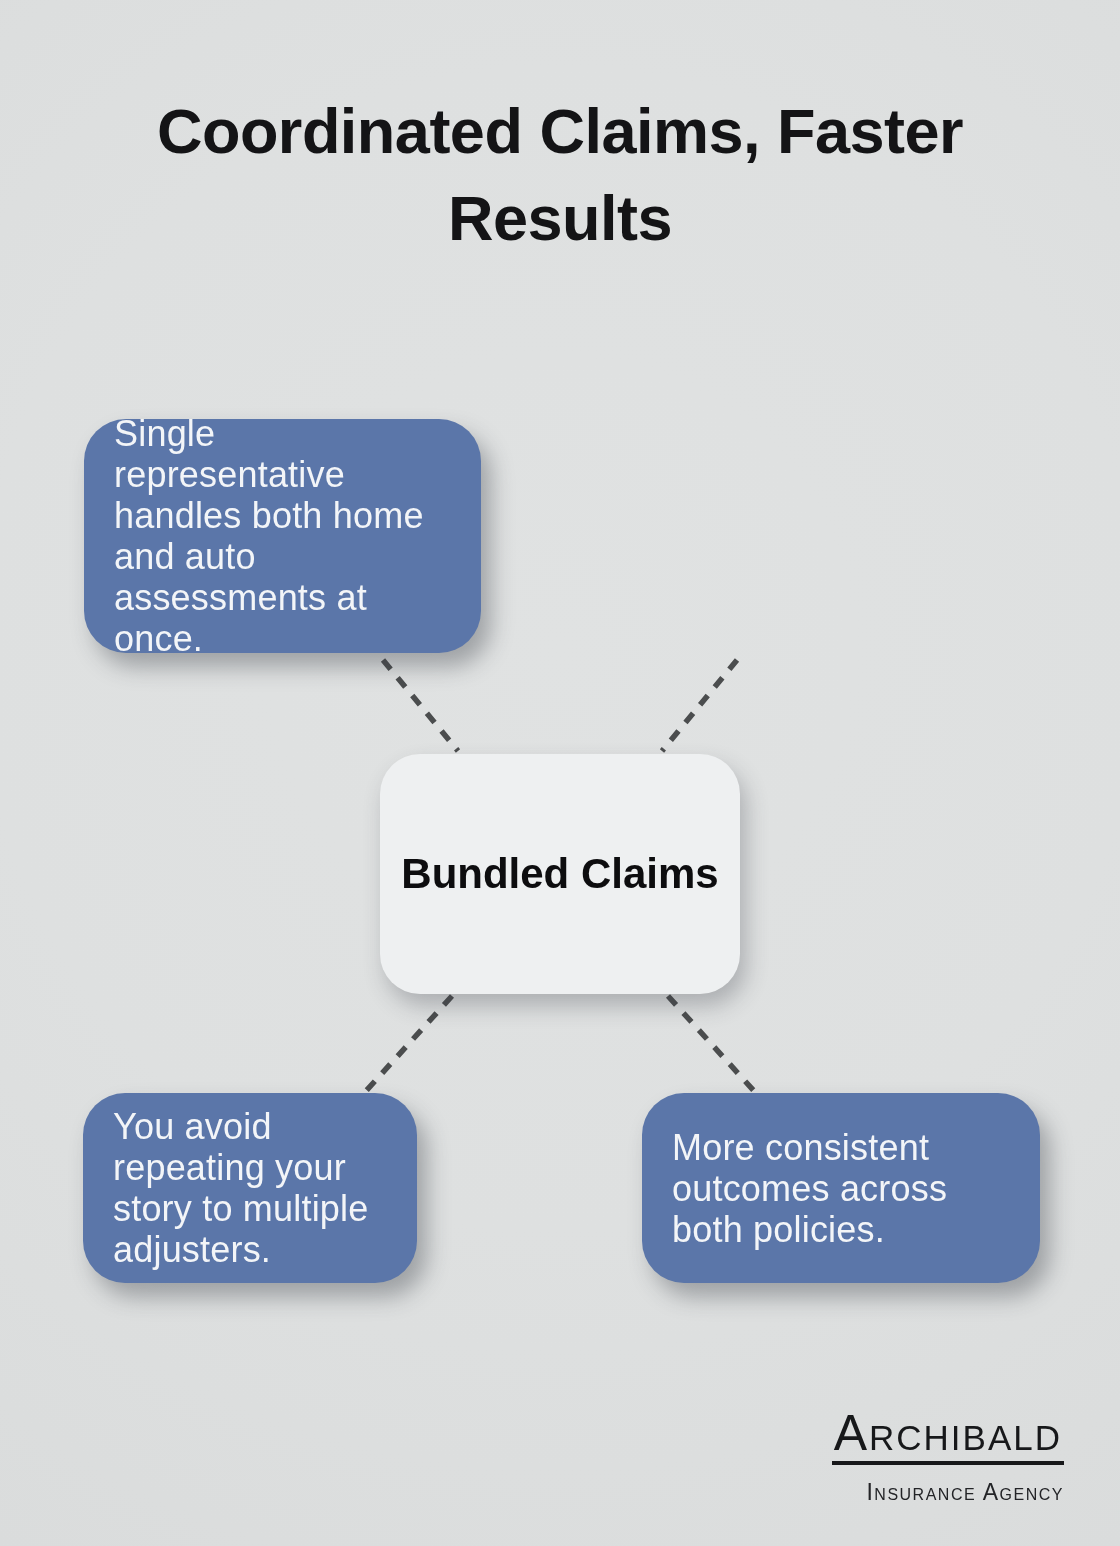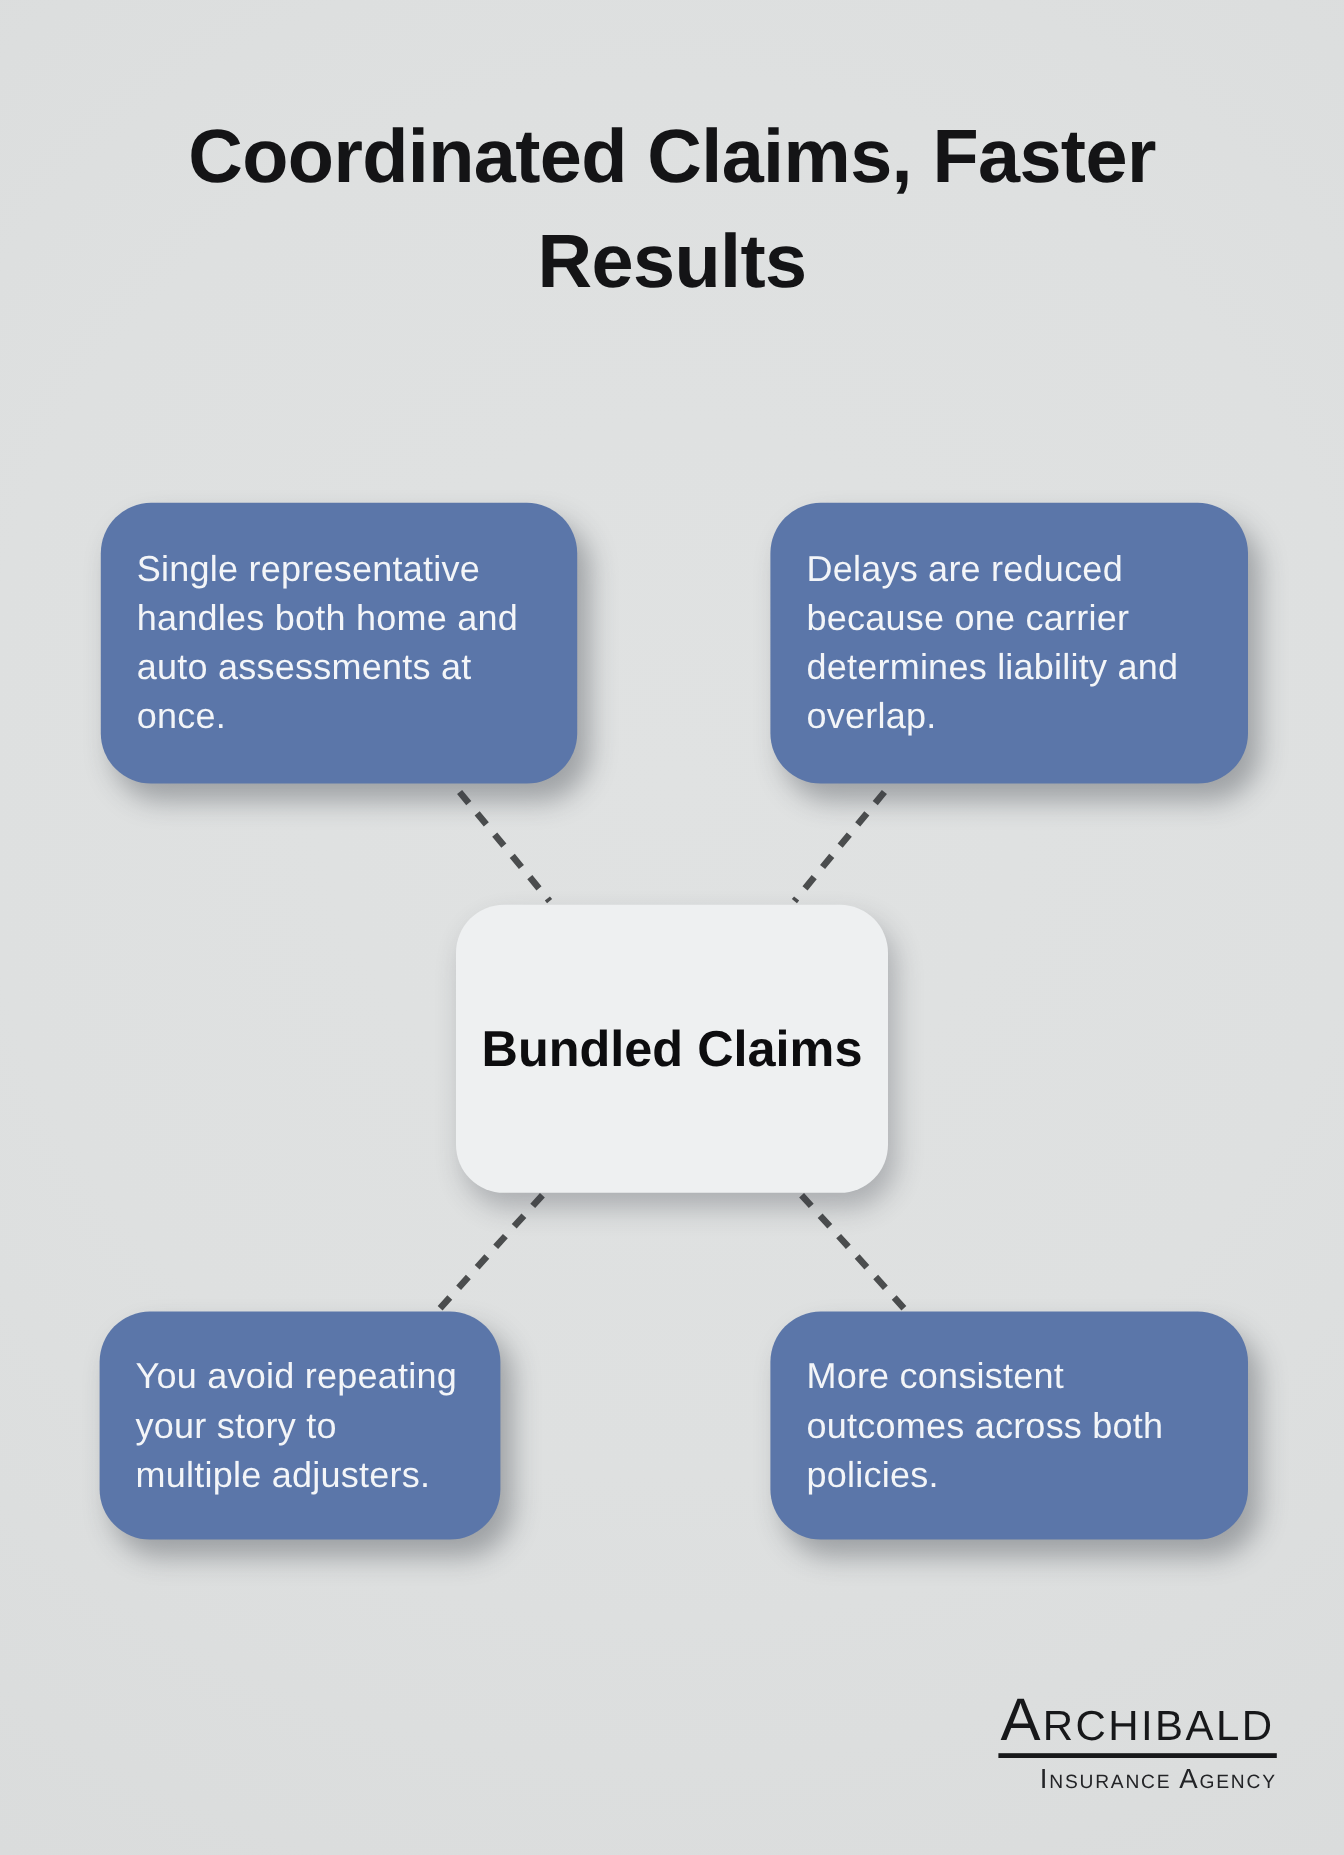--- a/index.html
+++ b/index.html
@@ -42,21 +42,21 @@
 
   .card {
     position: absolute;
     background: #5b76a9;
     border-radius: 42px;
     box-shadow: 10px 14px 22px rgba(55, 60, 68, 0.38);
     display: flex;
     align-items: center;
     padding: 20px 30px 20px 30px;
     color: #f3f5f8;
-    font-size: 30px;
+    font-size: 36px;
     line-height: 41px;
     letter-spacing: 0.2px;
   }
 
   .card-top-left     { left: 84px;  top: 419px;  width: 397px; height: 234px; }
   .card-top-right    { left: 642px; top: 419px;  width: 398px; height: 234px; }
   .card-bottom-left  { left: 83px;  top: 1093px; width: 334px; height: 190px; }
   .card-bottom-right { left: 642px; top: 1093px; width: 398px; height: 190px; }
 
   .center-node {
@@ -92,21 +92,21 @@
     font-variant: small-caps;
     font-size: 50px;
     line-height: 1.0;
     letter-spacing: 2px;
     color: #17181a;
     border-bottom: 4px solid #17181a;
     padding: 0 2px 3px 2px;
   }
 
   .logo-tagline {
-    margin-top: 4px;
+    margin-top: 14px;
     font-variant: small-caps;
     font-size: 23px;
     letter-spacing: 1.5px;
     color: #232427;
   }
 </style>
 </head>
 <body>
 
 <div class="canvas">
@@ -117,23 +117,20 @@
     <line x1="383" y1="660" x2="458" y2="751" stroke="#4b4d4e" stroke-width="5.5" stroke-dasharray="12 11"></line>
     <line x1="737" y1="660" x2="662" y2="751" stroke="#4b4d4e" stroke-width="5.5" stroke-dasharray="12 11"></line>
     <line x1="452" y1="996" x2="366" y2="1091" stroke="#4b4d4e" stroke-width="5.5" stroke-dasharray="12 11"></line>
     <line x1="668" y1="996" x2="754" y2="1091" stroke="#4b4d4e" stroke-width="5.5" stroke-dasharray="12 11"></line>
   </svg>
 
   <div class="card card-top-left">
     <span>Single representative handles both home and auto assessments at once.</span>
   </div>
 
-  <div class="card card-top-right">
-    <span>Delays are reduced because one carrier determines liability and overlap.</span>
-  </div>
 
   <div class="center-node">
     <span class="center-label">Bundled Claims</span>
   </div>
 
   <div class="card card-bottom-left">
     <span>You avoid repeating your story to multiple adjusters.</span>
   </div>
 
   <div class="card card-bottom-right">

